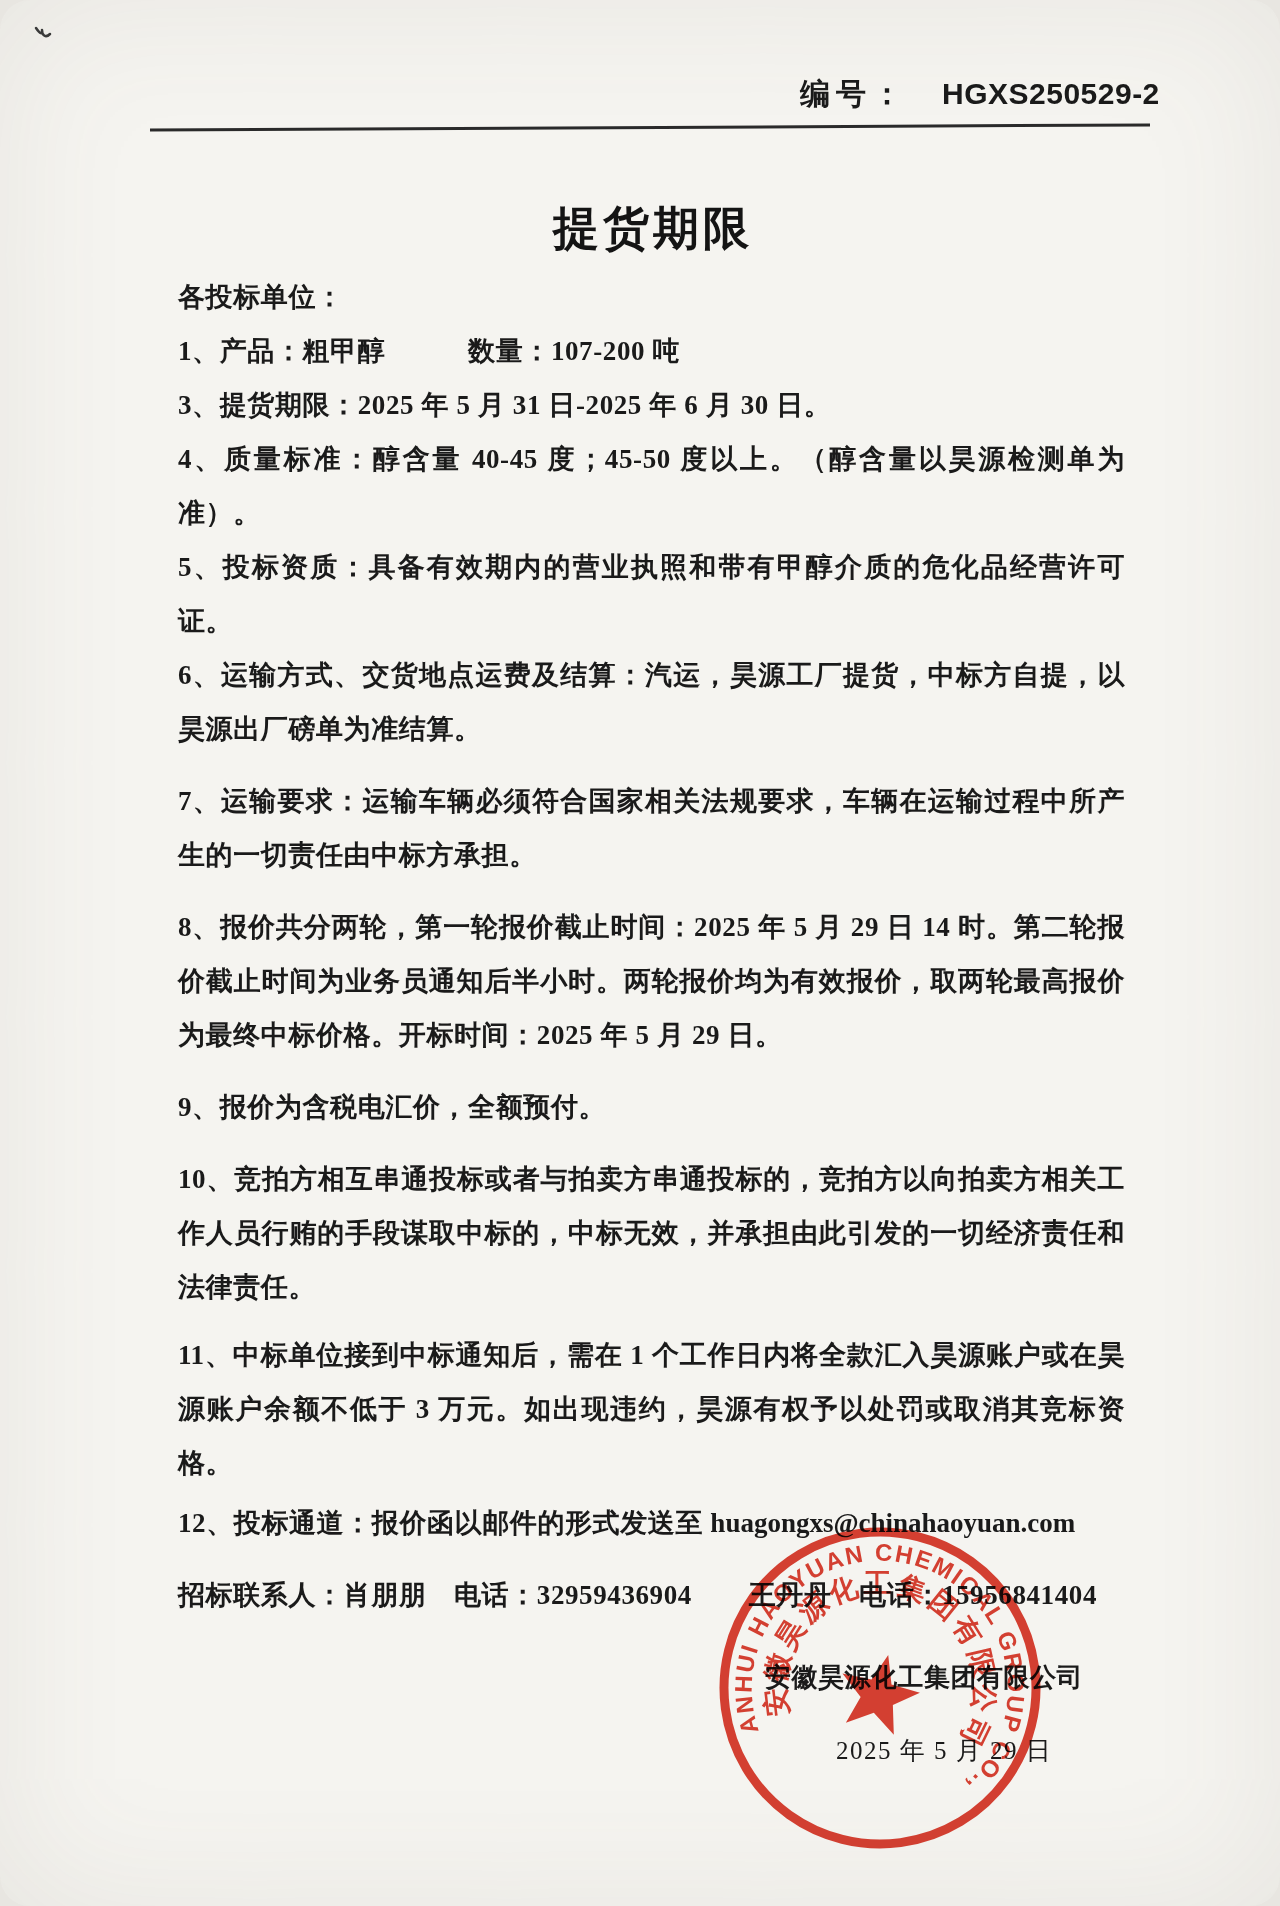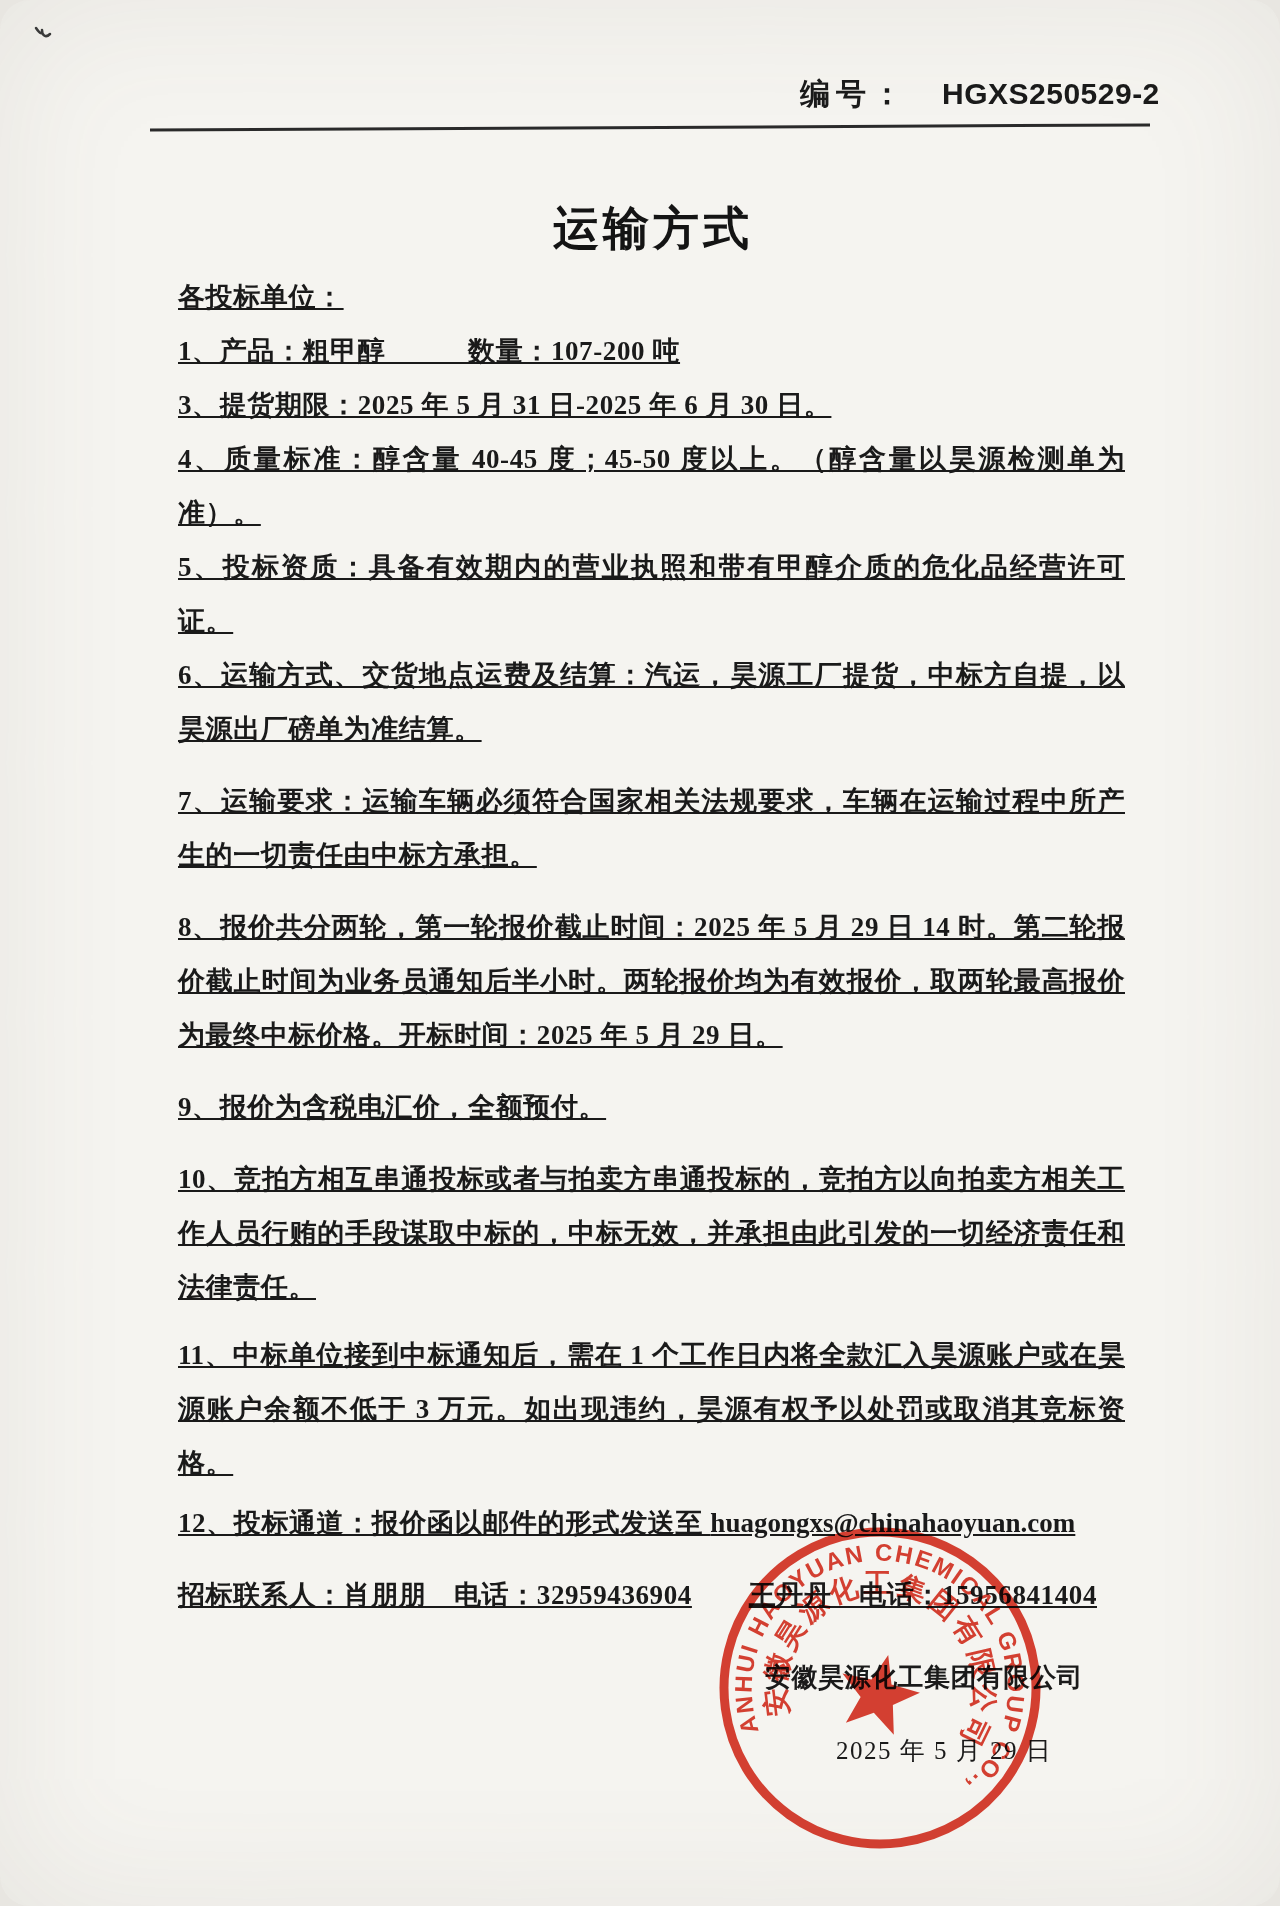--- a/index.html
+++ b/index.html
@@ -16,21 +16,21 @@
   }
   .scan-mark{position:absolute;left:30px;top:20px;}
   .doc-no{position:absolute;left:800px;top:74px;font-weight:bold;white-space:nowrap;}
   .doc-no .lbl{font-size:30px;letter-spacing:6px;}
   .doc-no .num{font-family:"Liberation Sans","DejaVu Sans",sans-serif;font-size:30px;margin-left:34px;letter-spacing:0.5px;}
   .header-rule{position:absolute;left:150px;top:126px;width:1000px;height:3px;background:#2a2a2a;transform:rotate(-0.3deg);}
   .title{position:absolute;left:0;top:198px;width:1280px;padding-left:26px;box-sizing:border-box;
          text-align:center;font-size:46px;font-weight:bold;letter-spacing:4px;margin:0;color:#141414;}
   .body{position:absolute;left:178px;top:270px;width:947px;
         font-size:27px;line-height:54px;letter-spacing:0.6px;font-weight:600;
-        text-align:justify;text-decoration:underline;}
+        text-align:justify;}
   .body p{margin:0;}
   .intro{text-indent:56px;}
   .g18{margin-top:18px !important;}
   .g14{margin-top:14px !important;}
   .g12{margin-top:12px !important;}
   .g6{margin-top:6px !important;}
   .email{letter-spacing:0;}
   .contacts{display:flex;justify-content:space-between;white-space:nowrap;}
   .contacts .contact-r{margin-right:28px;}
   .office{padding-left:160px;}
@@ -49,21 +49,21 @@
   <svg class="scan-mark" width="34" height="28" viewBox="0 0 34 28">
     <path d="M6 8 C10 14, 13 15, 12 10 M12 10 C12 16, 16 18, 20 14" fill="none" stroke="#3a3a3a" stroke-width="2.5" stroke-linecap="round"></path>
   </svg>
 
   <div class="doc-no">
     <span class="lbl">编号：</span><span class="num">HGXS250529-2</span>
   </div>
 
   <div class="header-rule"></div>
 
-  <h1 class="title">运输方式</h1>
+  <h1 class="title">提货期限</h1>
 
   <div class="body">
     <p class="salutation">各投标单位：</p>
     <p class="item">1、产品：粗甲醇　　　数量：107-200 吨</p>
     <p class="item">3、提货期限：2025 年 5 月 31 日-2025 年 6 月 30 日。</p>
     <p class="item">4、质量标准：醇含量 40-45 度；45-50 度以上。（醇含量以昊源检测单为准）。</p>
     <p class="item">5、投标资质：具备有效期内的营业执照和带有甲醇介质的危化品经营许可证。</p>
     <p class="item">6、运输方式、交货地点运费及结算：汽运，昊源工厂提货，中标方自提，以昊源出厂磅单为准结算。</p>
     <p class="item g18">7、运输要求：运输车辆必须符合国家相关法规要求，车辆在运输过程中所产生的一切责任由中标方承担。</p>
     <p class="item g18">8、报价共分两轮，第一轮报价截止时间：2025 年 5 月 29 日 14 时。第二轮报价截止时间为业务员通知后半小时。两轮报价均为有效报价，取两轮最高报价为最终中标价格。开标时间：2025 年 5 月 29 日。</p>

